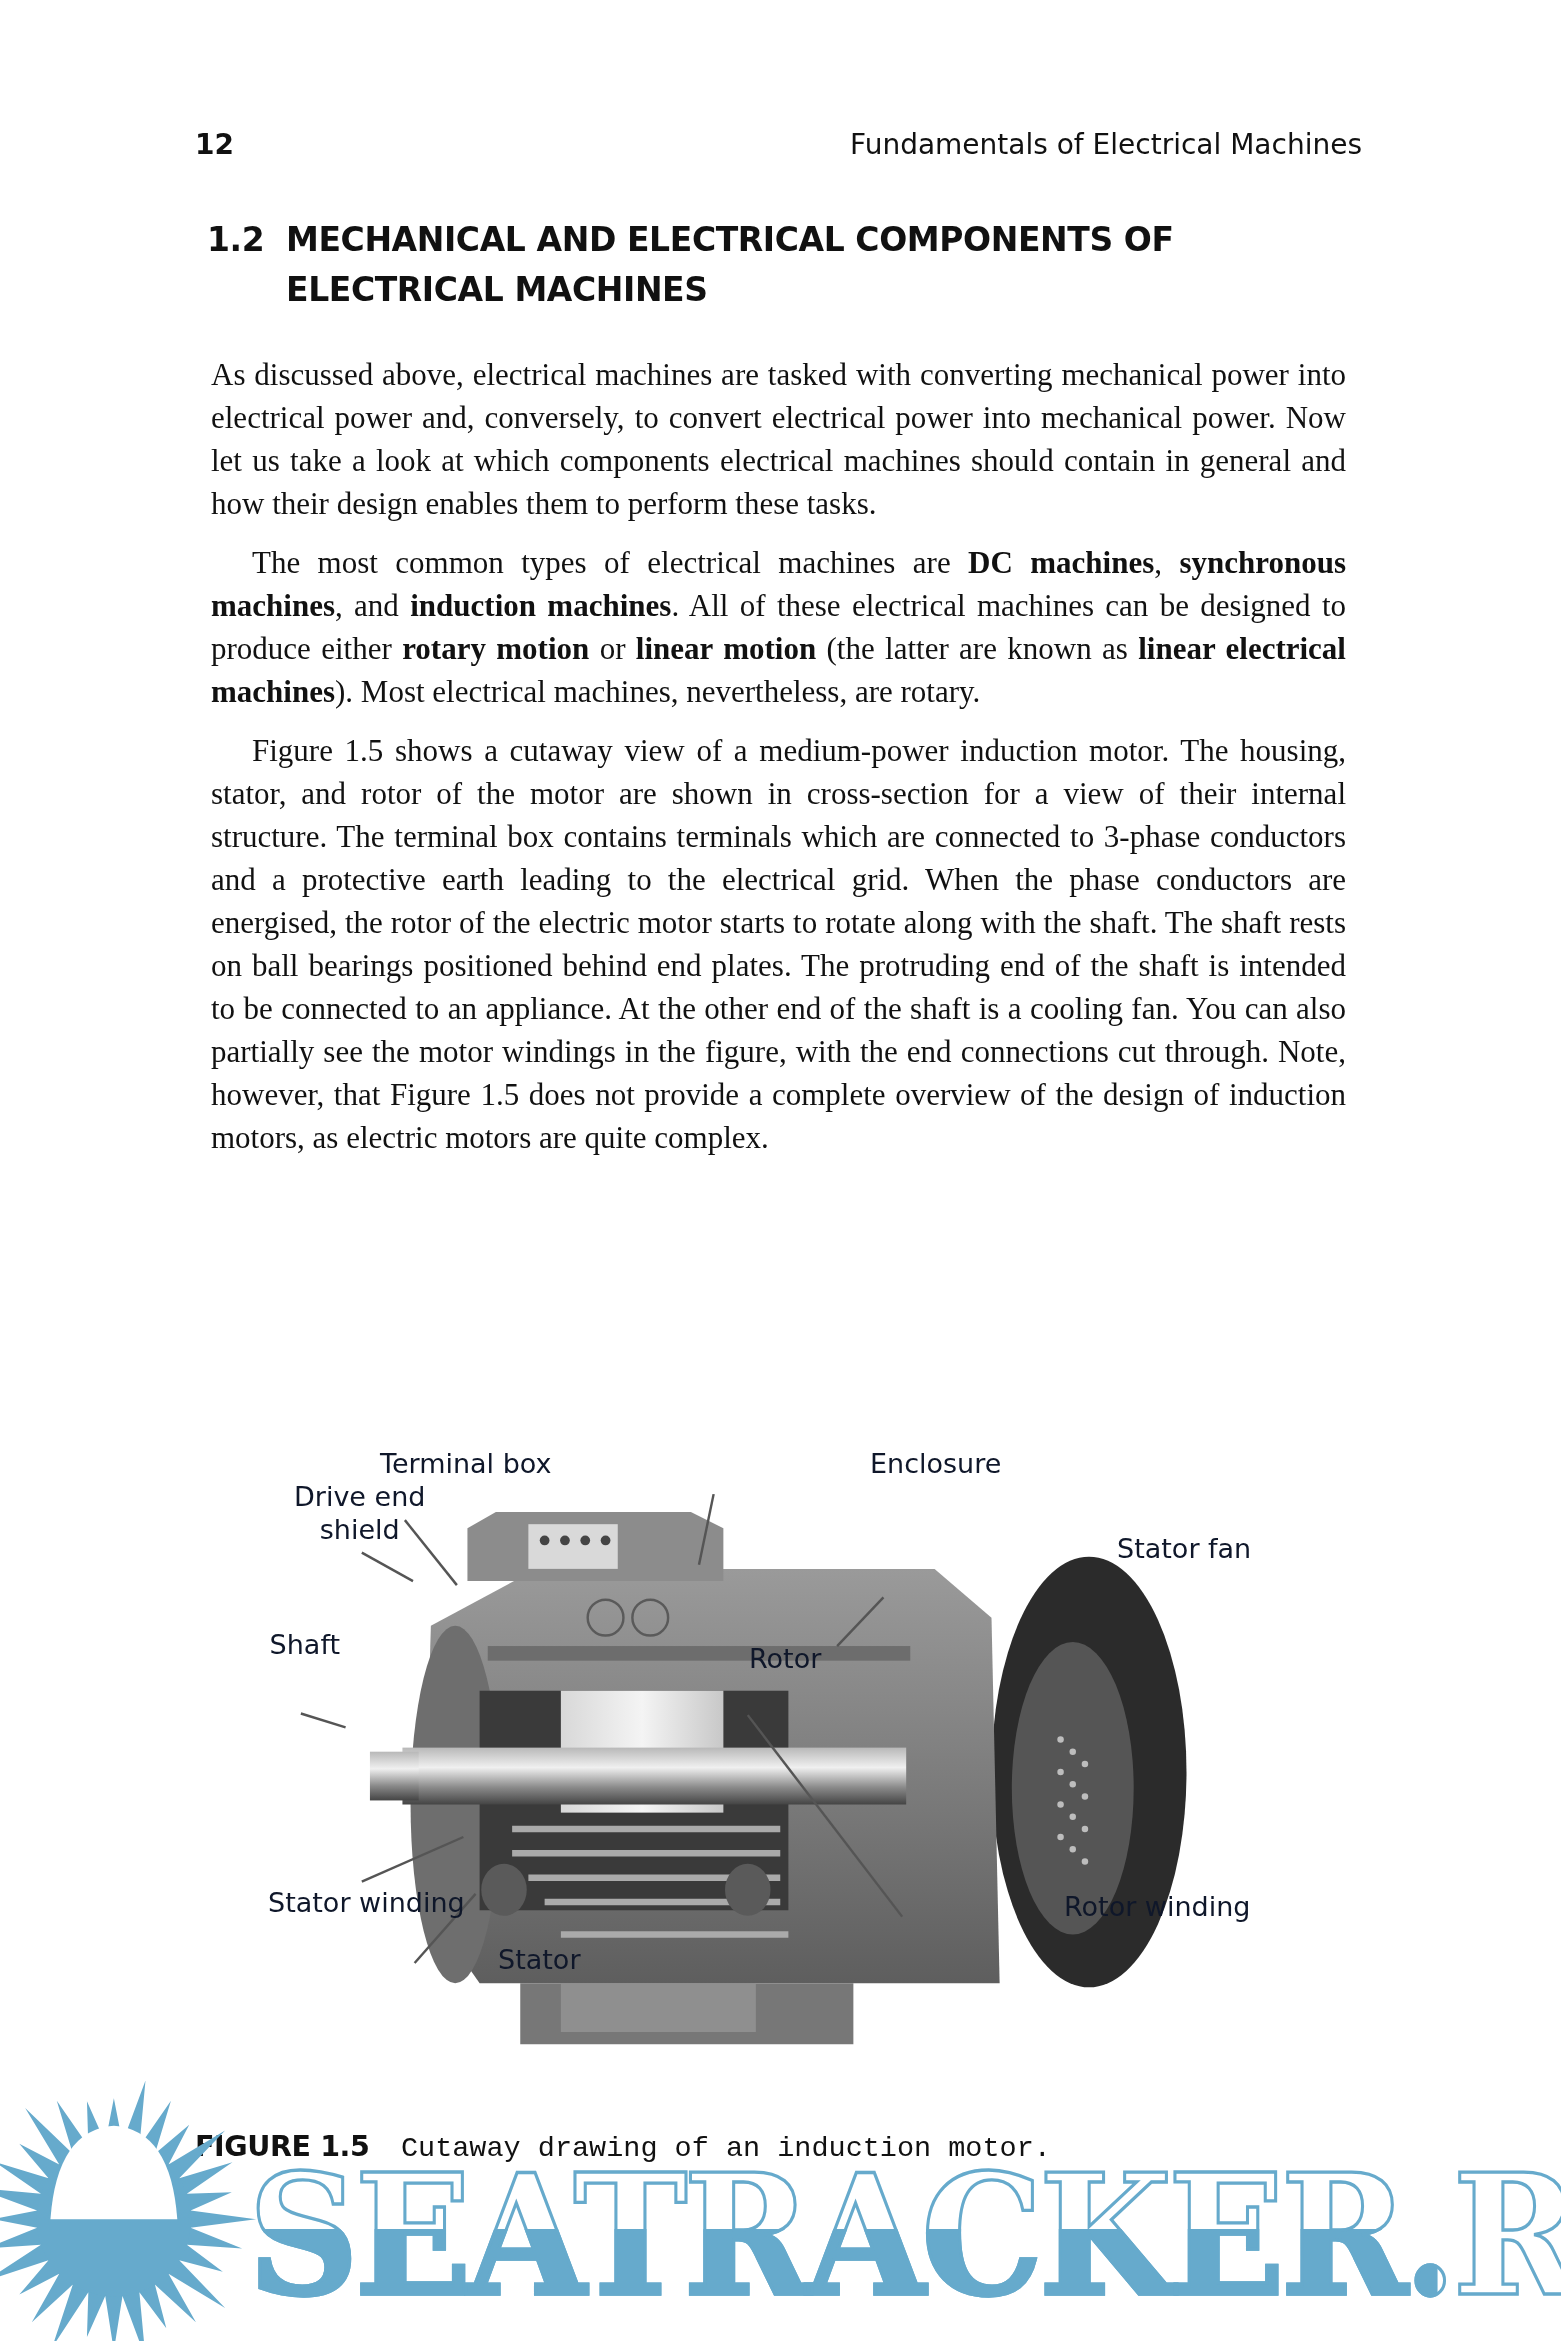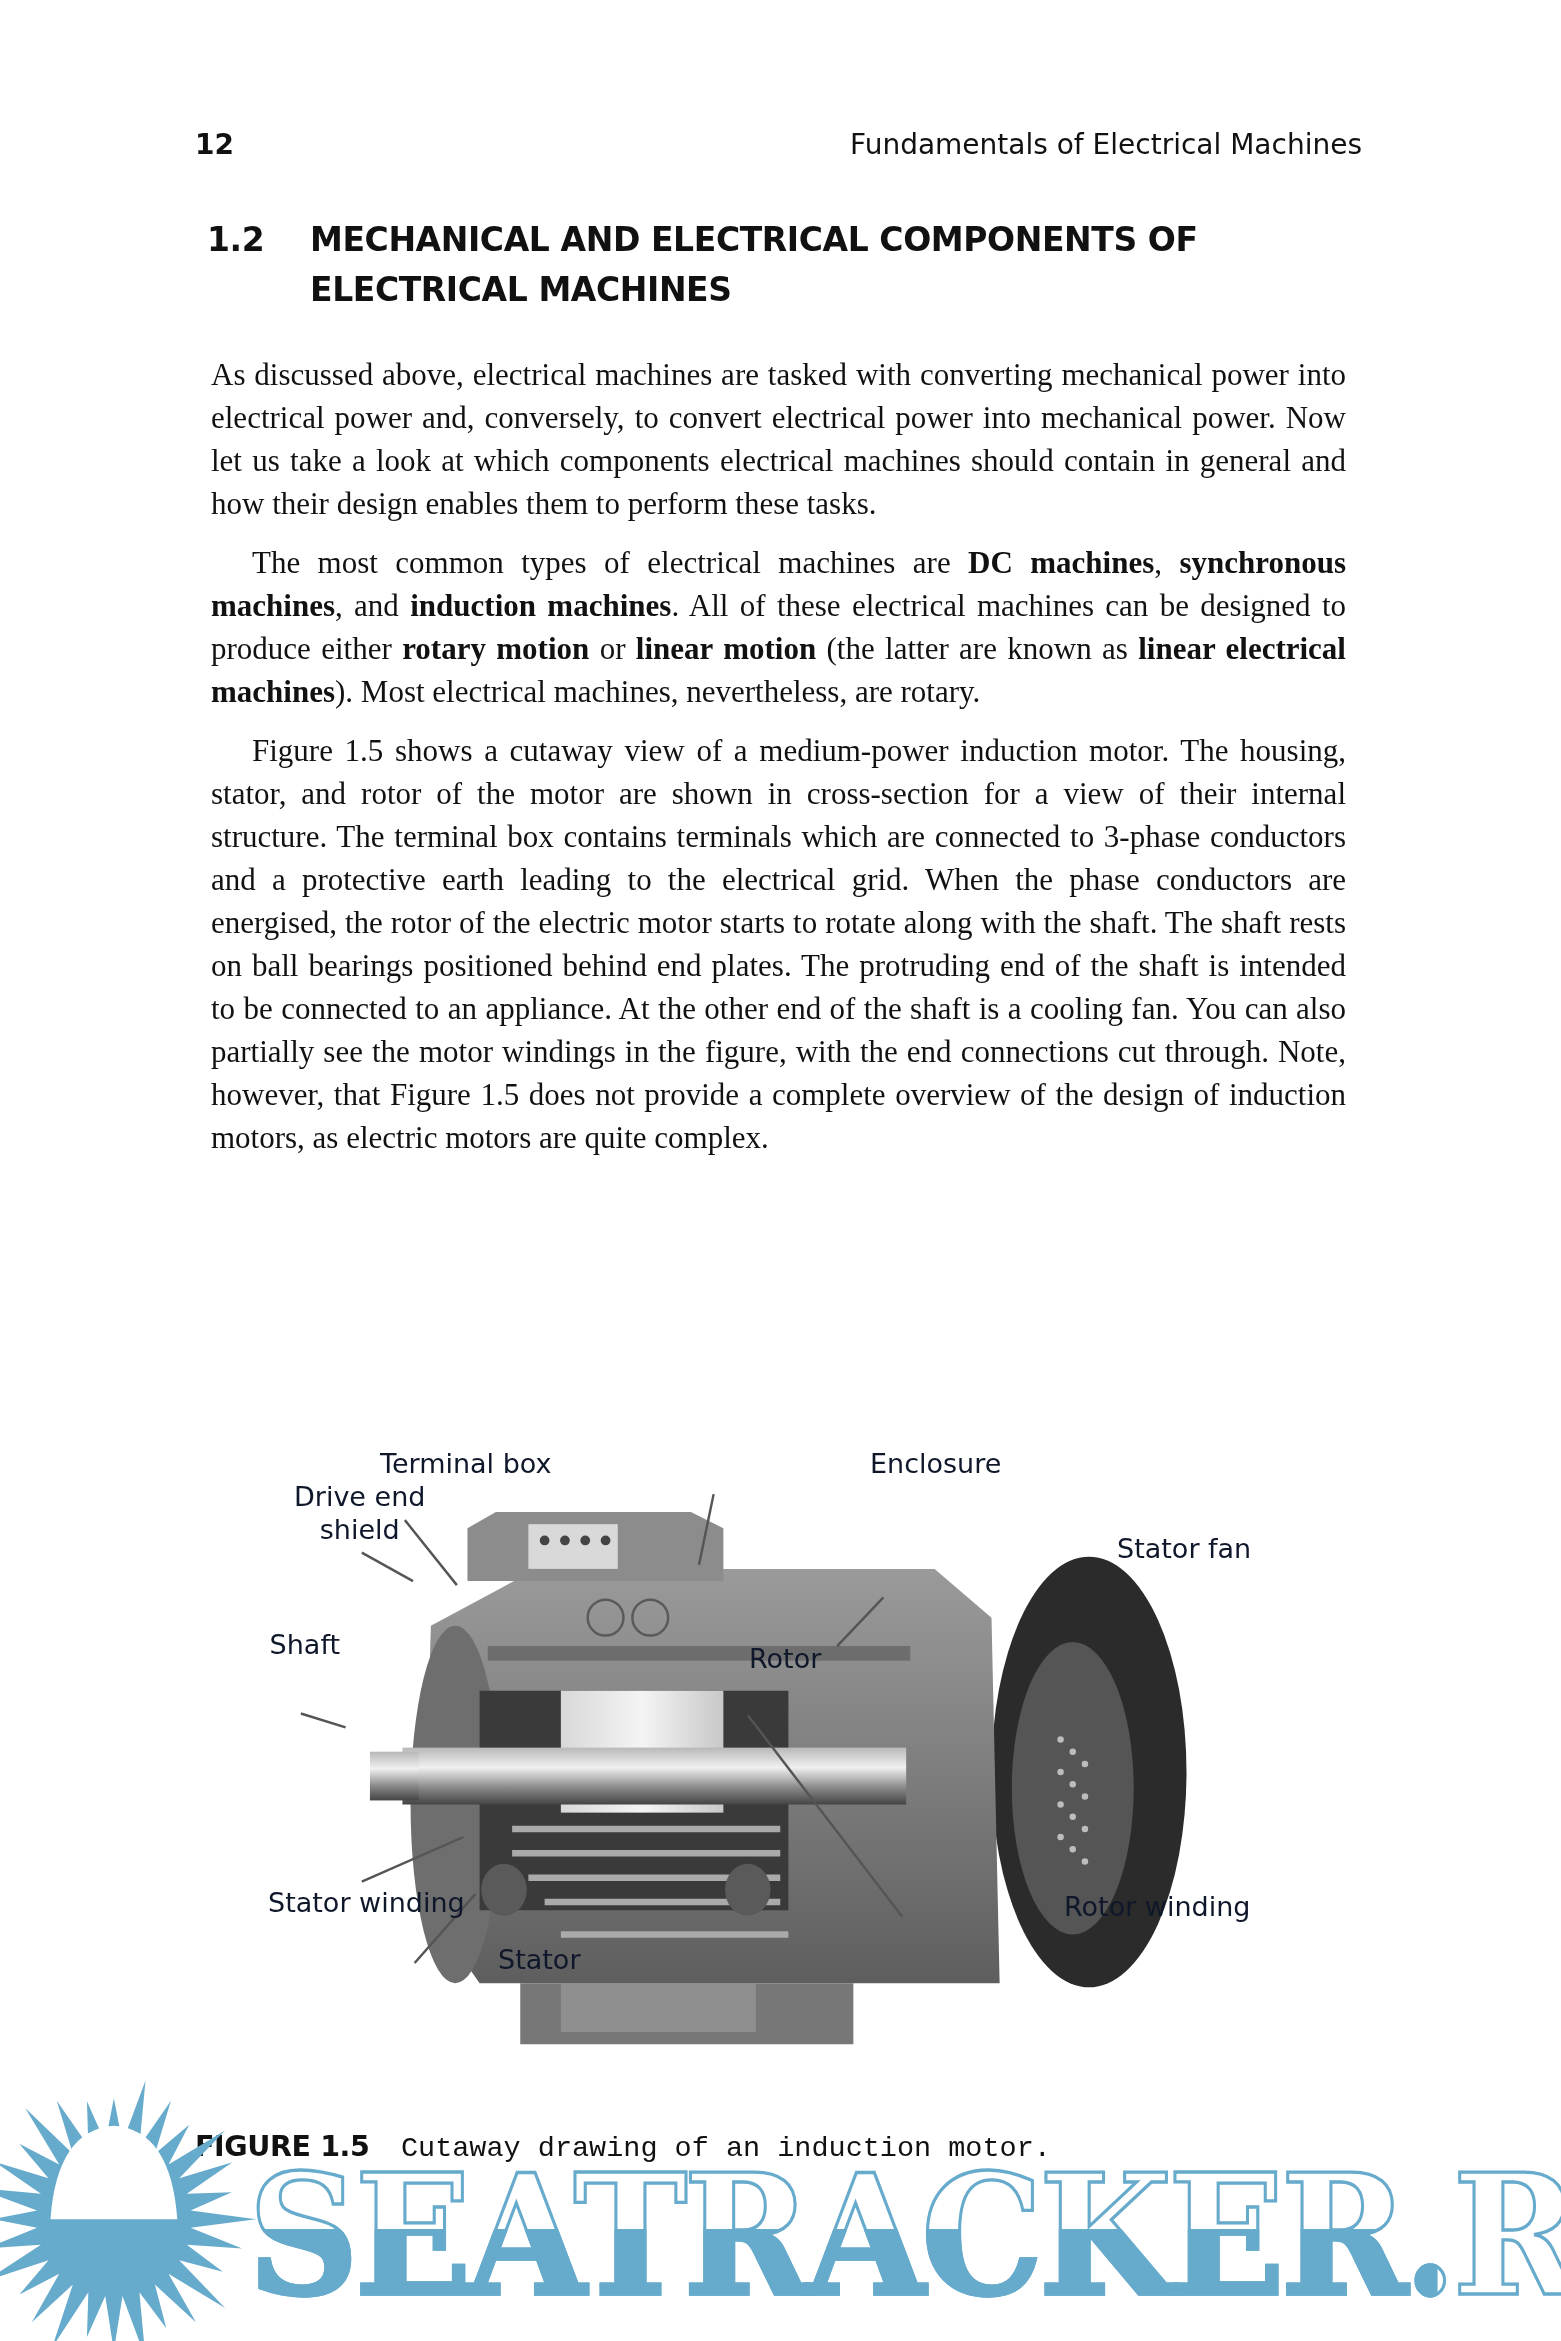--- a/index.html
+++ b/index.html
@@ -3,21 +3,21 @@
 <meta charset="utf-8">
 <style>
   html, body { margin: 0; padding: 0; background: #ffffff; }
   body { width: 1562px; height: 2342px; position: relative; overflow: hidden; color: #111; }
   .running-head { position: absolute; top: 124px; left: 195px; width: 1167px; height: 41px;
     font-family: "DejaVu Sans", sans-serif; font-size: 28px; display: flex; justify-content: space-between; align-items: center; }
   .running-head .pg { font-weight: bold; }
   .section-heading { position: absolute; top: 215px; left: 195px; width: 1167px;
     font-family: "DejaVu Sans", sans-serif; font-weight: bold; font-size: 33px; line-height: 50px; letter-spacing: -0.4px; }
   .section-heading .num { position: absolute; left: 12px; top: 0; }
-  .section-heading .title { margin-left: 115px; display: block; width: 894px; }
+  .section-heading .title { margin-left: 91px; display: block; width: 894px; }
   .body-text { position: absolute; top: 337px; left: 195px; width: 1167px;
     font-family: "Liberation Serif", serif; font-size: 31px; line-height: 43px; text-align: justify; }
   .body-text p { margin: 16px; }
   .body-text p.indent { text-indent: 41px; }
   .body-text b { font-weight: bold; }
   .figure { position: absolute; left: 268px; top: 1447px; width: 1057px; height: 650px; }
   .figure svg { width: 1057px; height: 650px; display: block; }
   .fig-label { position: absolute; font-family: "DejaVu Sans", sans-serif; font-size: 27px; color: #0f172a; text-align: center; line-height: 33px; white-space: nowrap; }
   .caption { position: absolute; top: 2130px; left: 195px; width: 1167px; font-size: 28.5px; z-index: 2; }
   .caption .lab { font-family: "DejaVu Sans", sans-serif; font-weight: bold; margin-right: 24.4px; letter-spacing: -0.4px; }

